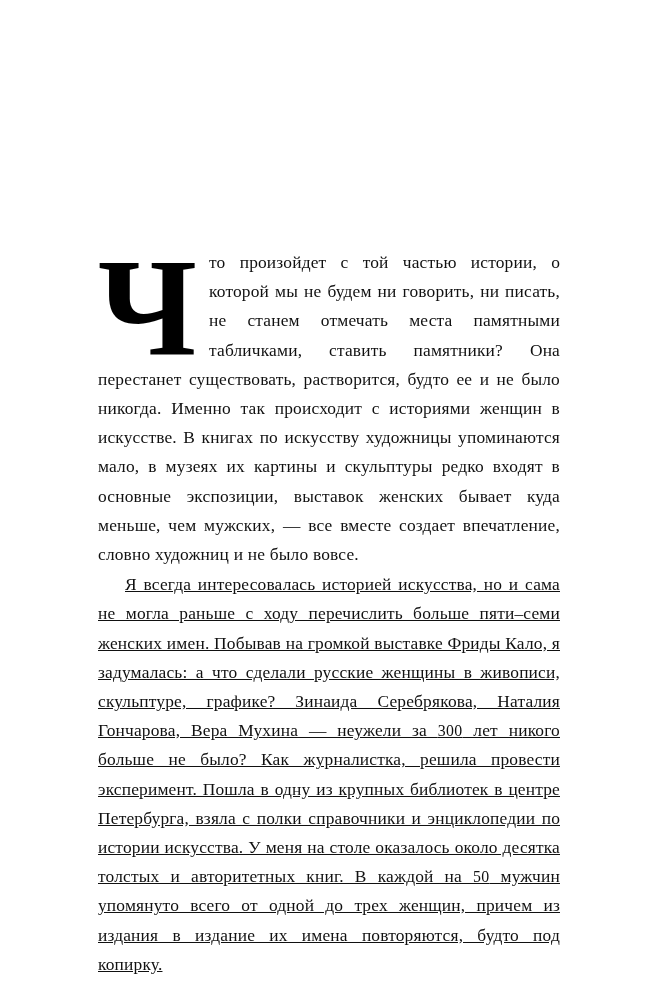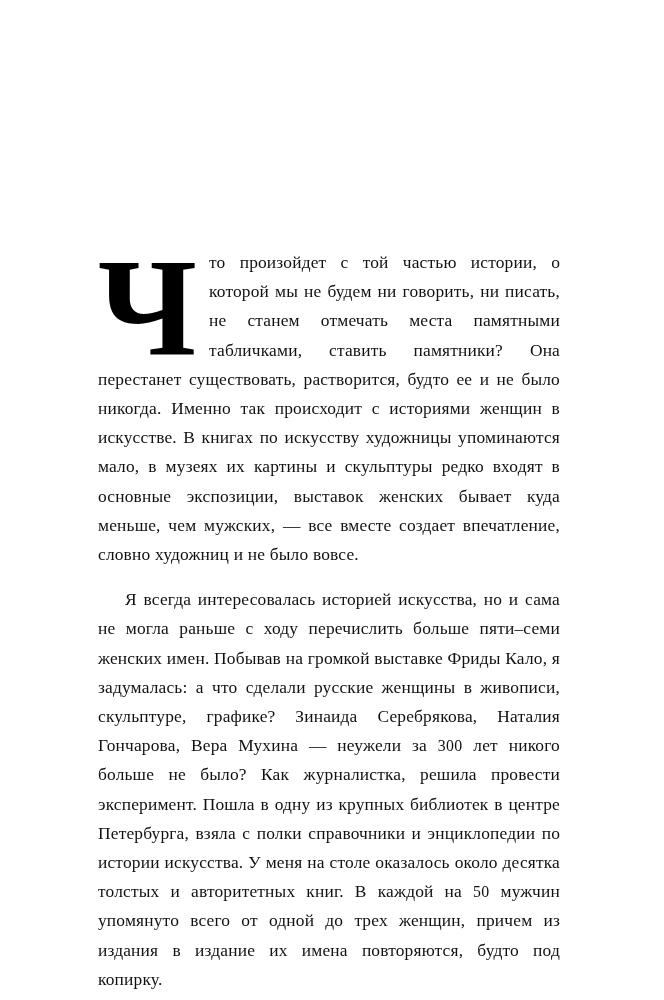--- a/index.html
+++ b/index.html
@@ -39,21 +39,22 @@
     line-height: 29.2px;
     text-align: justify;
     text-justify: inter-word;
     hyphens: manual;
     -webkit-hyphens: manual;
     letter-spacing: 0.01em;
     word-spacing: 0.005em;
   }
 
   .body-par + .body-par {
-    margin-top: 16px;
+    margin-top: 1px;
+    text-decoration: underline;
   }
 
   .body-par.indent {
     text-indent: 27px;
   }
 
   
   .dropcap {
     float: left;
     font-family: "Liberation Serif", "DejaVu Serif", serif;

